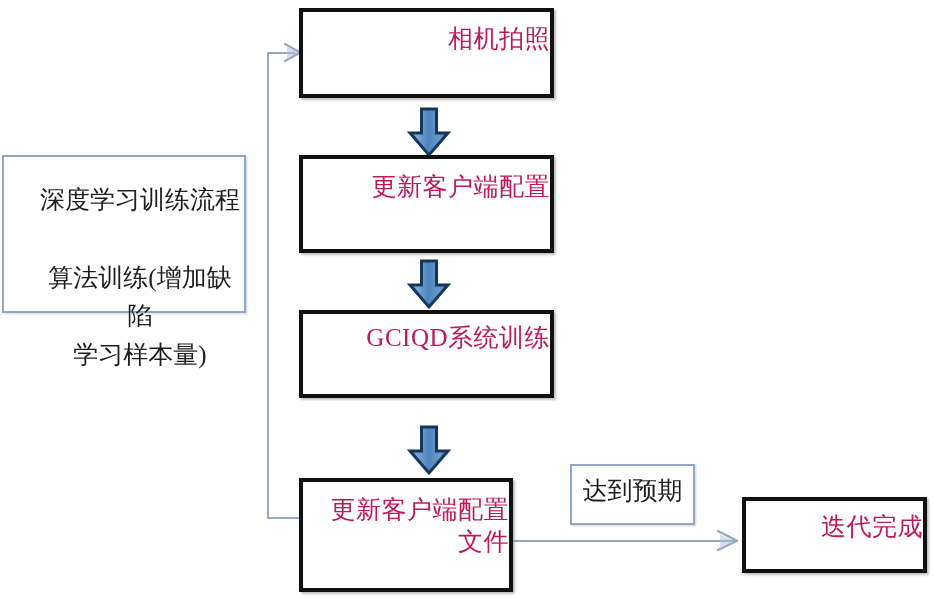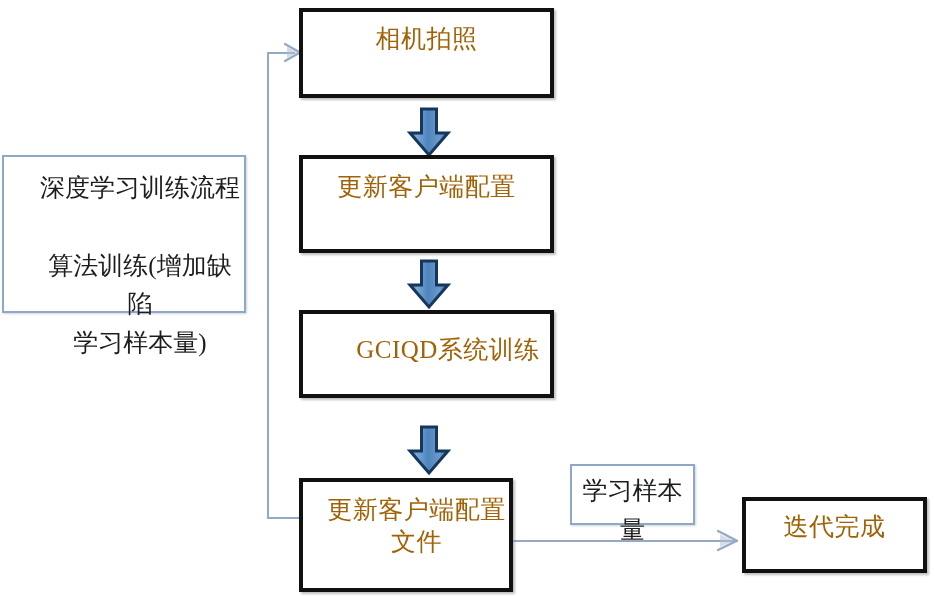--- a/index.html
+++ b/index.html
@@ -23,22 +23,22 @@
     position: absolute;
     box-sizing: border-box;
     background: #ffffff;
     border: 4px solid #111111;
     box-shadow: 2px 2px 2px rgba(140,140,140,0.55);
   }
   .proc-box .box-text {
     position: absolute;
     left: 0;
     right: 0;
-    text-align: center;
-    color: #a16207;
+    text-align: right;
+    color: #be185d;
     font-size: 25px;
     line-height: 1.28;
     letter-spacing: 0.5px;
     white-space: pre-line;
   }
 
   
   .note-box {
     position: absolute;
     box-sizing: border-box;
@@ -84,21 +84,21 @@
     <path d="M4 6 L15 11.5 L4 17" fill="#aebdd2" stroke="none" opacity="0.55"></path>
   </svg>
 
   <div class="thin-line h-line" style="left:510px; top:540px; width:228px;"></div>
   <svg class="thin-arrowhead" style="left:716px; top:529px;" width="28" height="24" viewBox="0 0 28 24">
     <path d="M2 2 L21 11.8 L2 21" fill="none" stroke="#93a9c4" stroke-width="2.2" stroke-linecap="round" stroke-linejoin="round"></path>
     <path d="M4 5.5 L19 11.8 L4 18" fill="#aebdd2" stroke="none" opacity="0.5"></path>
   </svg>
 
   <div class="note-box" style="left:2px; top:155px; width:244px; height:158px;">
-    <div class="box-text" style="top:12px;padding-left:32px;">深度学习训练流程
+    <div class="box-text" style="top:24px;padding-left:32px;">深度学习训练流程
 
 算法训练(增加缺陷
 学习样本量)</div>
   </div>
 
   <div class="proc-box" style="left:299px; top:8px; width:255px; height:90px;">
     <div class="box-text" style="top:11px;">相机拍照</div>
   </div>
 
   <svg class="fat-arrow" style="left:404px; top:106px;" width="50" height="52" viewBox="0 0 50 52">
@@ -125,21 +125,21 @@
         <stop offset="18%" stop-color="#79a8d6"></stop>
         <stop offset="48%" stop-color="#4f85bd"></stop>
         <stop offset="78%" stop-color="#6b9bcb"></stop>
         <stop offset="100%" stop-color="#3f6d9e"></stop>
       </linearGradient>
     </defs>
     <path d="M17.5 3 L32.5 3 L32.5 27 L44 27 L25 49 L6 27 L17.5 27 Z" fill="url(#fatg2)" stroke="#16375c" stroke-width="3" stroke-linejoin="miter"></path>
   </svg>
 
   <div class="proc-box" style="left:299px; top:310px; width:255px; height:88px;">
-    <div class="box-text" style="top:20px;margin-left:43px;">GCIQD系统训练</div>
+    <div class="box-text" style="top:8px;margin-left:43px;">GCIQD系统训练</div>
   </div>
 
   <svg class="fat-arrow" style="left:404px; top:424px;" width="50" height="52" viewBox="0 0 50 52">
     <defs>
       <linearGradient id="fatg3" x1="0" y1="0" x2="1" y2="0">
         <stop offset="0%" stop-color="#4d7fb4"></stop>
         <stop offset="18%" stop-color="#79a8d6"></stop>
         <stop offset="48%" stop-color="#4f85bd"></stop>
         <stop offset="78%" stop-color="#6b9bcb"></stop>
         <stop offset="100%" stop-color="#3f6d9e"></stop>
@@ -147,20 +147,20 @@
     </defs>
     <path d="M17.5 3 L32.5 3 L32.5 27 L44 27 L25 49 L6 27 L17.5 27 Z" fill="url(#fatg3)" stroke="#16375c" stroke-width="3" stroke-linejoin="miter"></path>
   </svg>
 
   <div class="proc-box" style="left:299px; top:478px; width:214px; height:114px;">
     <div class="box-text" style="top:12px;padding-left:21px;">更新客户端配置
 文件</div>
   </div>
 
   <div class="note-box" style="left:570px; top:464px; width:125px; height:61px;">
-    <div class="box-text" style="top:6px;">学习样本量</div>
+    <div class="box-text" style="top:6px;">达到预期</div>
   </div>
 
   <div class="proc-box" style="left:742px; top:497px; width:185px; height:76px;">
     <div class="box-text" style="top:10px;">迭代完成</div>
   </div>
 
 </div>
 
 </body></html>

